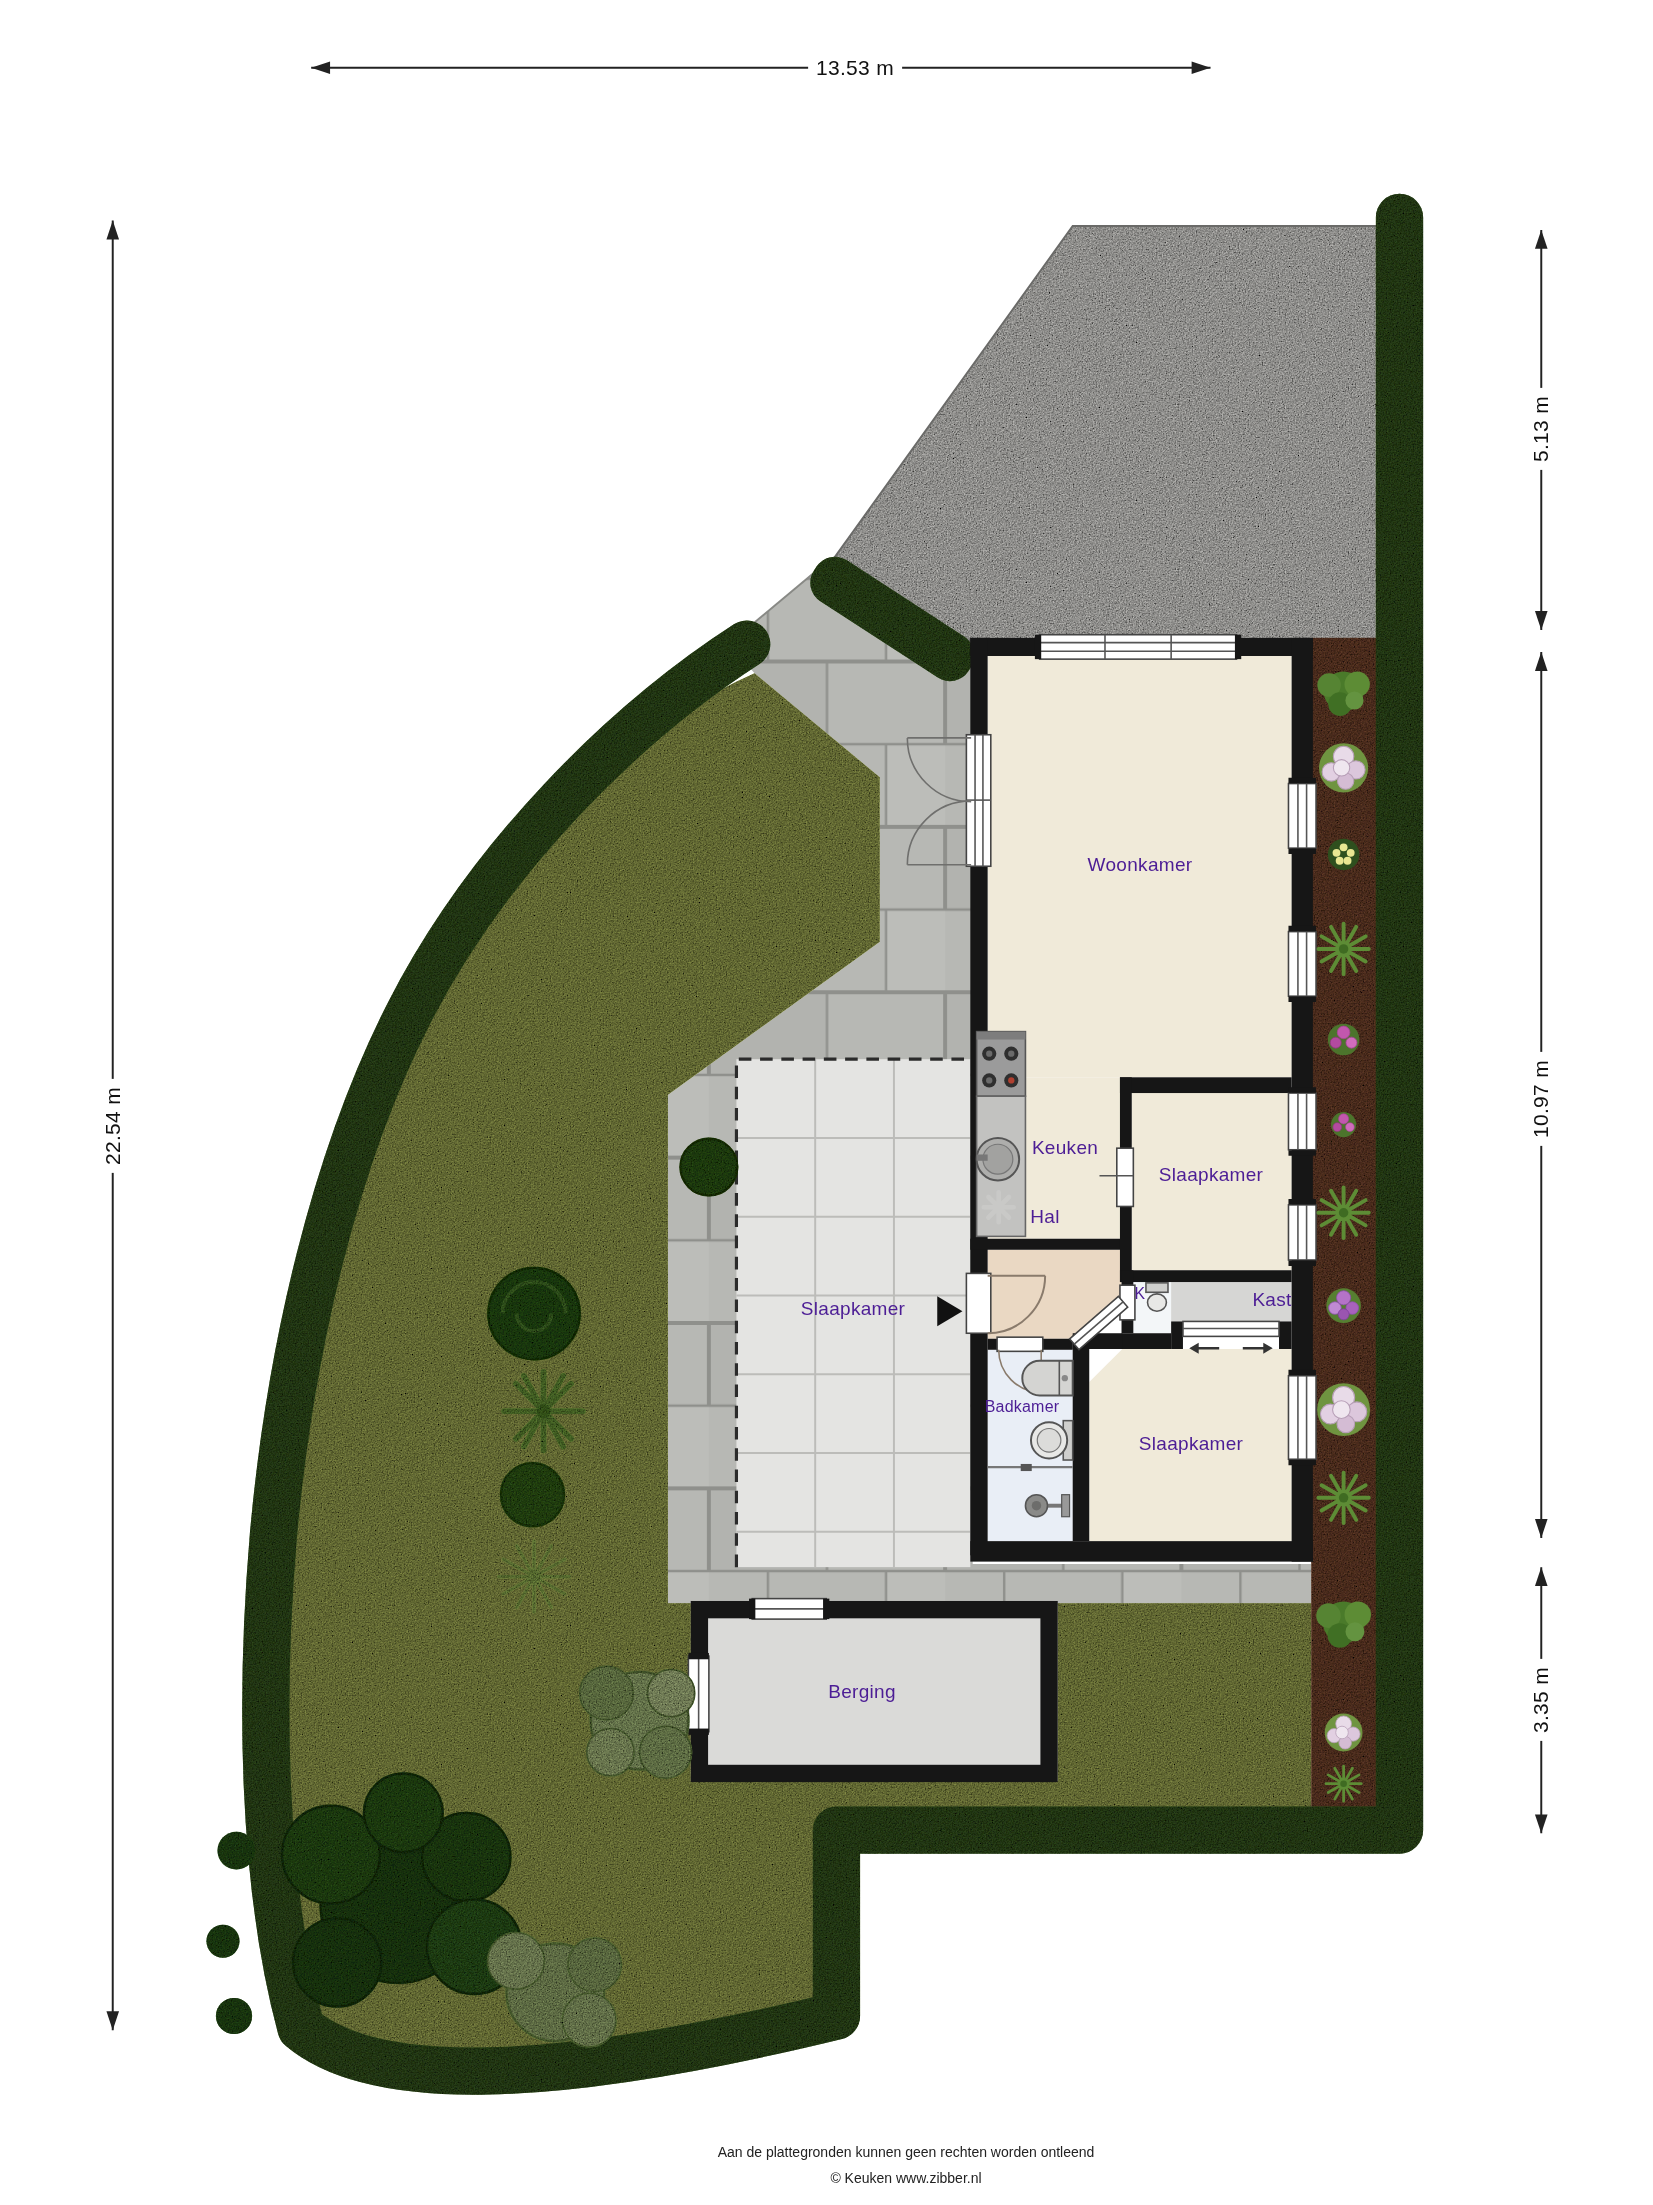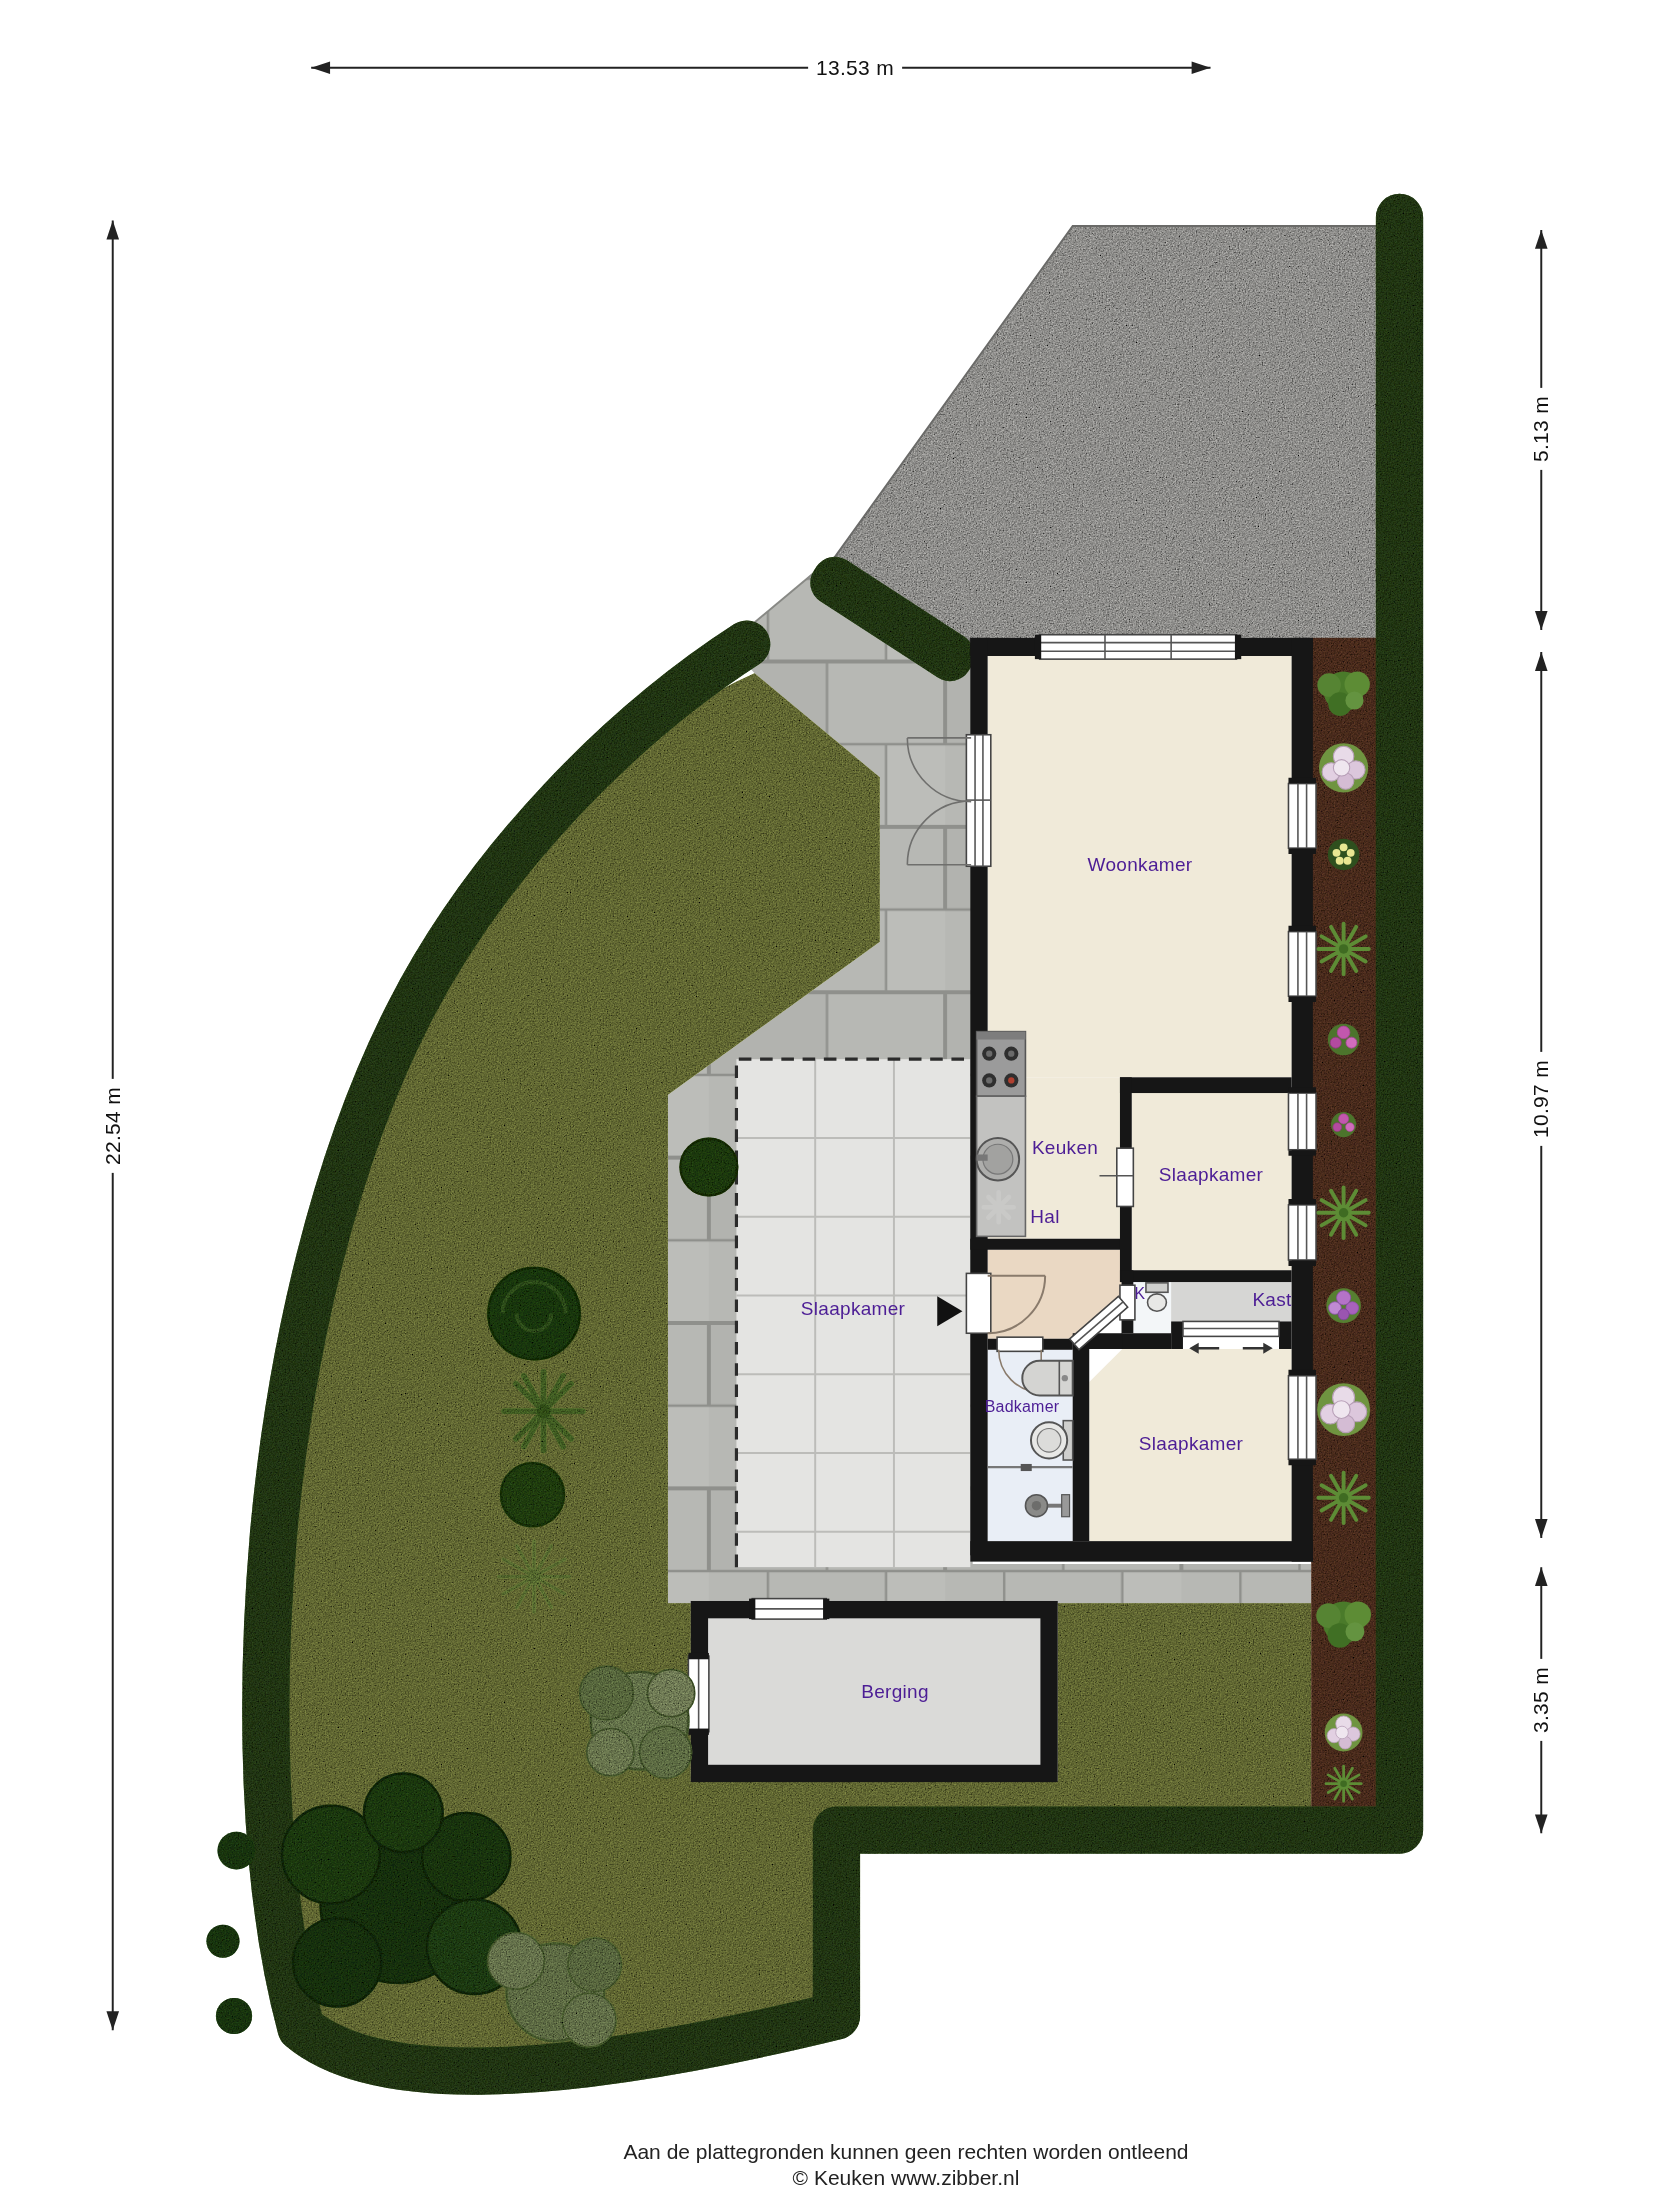--- a/index.html
+++ b/index.html
@@ -7,21 +7,21 @@
          font-family:"Liberation Sans",sans-serif;}
   .stage svg{position:absolute;left:0;top:0;}
   .lbl{position:absolute;transform:translate(-50%,-50%);white-space:nowrap;
        font-size:19px;color:#4c1d95;letter-spacing:0.3px;}
   .lbl.small{font-size:15.8px;}
   .lbl.tight{font-size:16px;letter-spacing:0.2px;}
   .dim{position:absolute;transform:translate(-50%,-50%);white-space:nowrap;
        font-size:21px;color:#111;background:#fff;padding:0.8px 7.9px;letter-spacing:0.3px;}
   .dim.vert{transform:translate(-50%,-50%) rotate(-90deg);}
   .footer{position:absolute;transform:translateX(-50%);text-align:center;
-          font-size:21px;color:#222;white-space:nowrap;line-height:26px;}
+          font-size:14px;color:#222;white-space:nowrap;line-height:26px;}
 </style>
 </head>
 <body>
 
 <div class="stage">
 
 <svg width="1654" height="2205" viewBox="0 0 2100 2800">
   <defs>
     <filter id="tex" x="-10%" y="-10%" width="120%" height="120%">
       <feTurbulence type="fractalNoise" baseFrequency="0.55" numOctaves="2" stitchTiles="stitch" result="n"></feTurbulence>
@@ -354,21 +354,21 @@
 
 <div class="lbl" style="left:1140px;top:865px">Woonkamer</div>
 <div class="lbl" style="left:1065px;top:1148px">Keuken</div>
 <div class="lbl" style="left:1211px;top:1175px">Slaapkamer</div>
 <div class="lbl" style="left:1045px;top:1217px">Hal</div>
 <div class="lbl small" style="left:1140px;top:1294px">K</div>
 <div class="lbl" style="left:1272px;top:1300px">Kast</div>
 <div class="lbl tight" style="left:1022px;top:1407px">Badkamer</div>
 <div class="lbl" style="left:1191px;top:1444px">Slaapkamer</div>
 <div class="lbl" style="left:853px;top:1309px">Slaapkamer</div>
-<div class="lbl" style="left:895px;top:1692px">Berging</div>
+<div class="lbl" style="left:862px;top:1692px">Berging</div>
 
 <div class="dim" style="left:855px;top:68px">13.53 m</div>
 <div class="dim vert" style="left:113px;top:1126px">22.54 m</div>
 <div class="dim vert" style="left:1541px;top:429px">5.13 m</div>
 <div class="dim vert" style="left:1541px;top:1099px">10.97 m</div>
 <div class="dim vert" style="left:1541px;top:1700px">3.35 m</div>
 
 <div class="footer" style="left:906px;top:2139px">
   <div>Aan de plattegronden kunnen geen rechten worden ontleend</div>
   <div>© Keuken www.zibber.nl</div>

